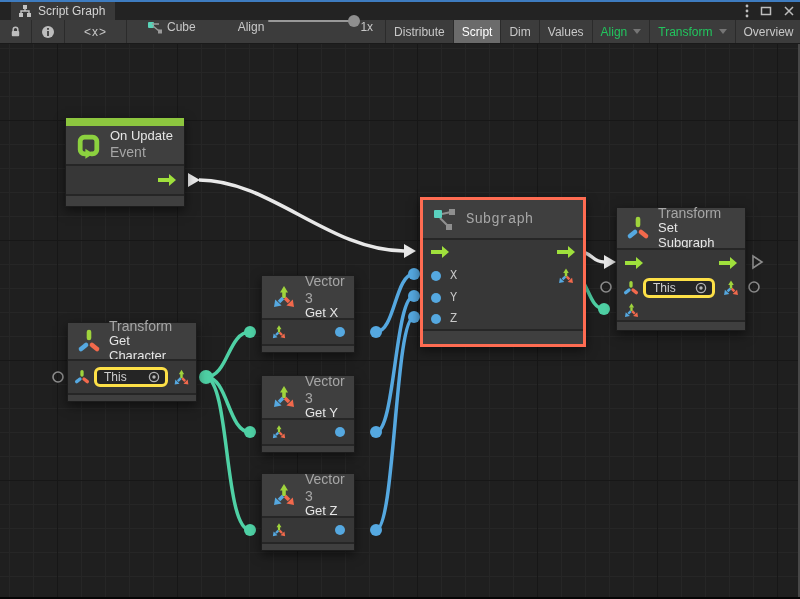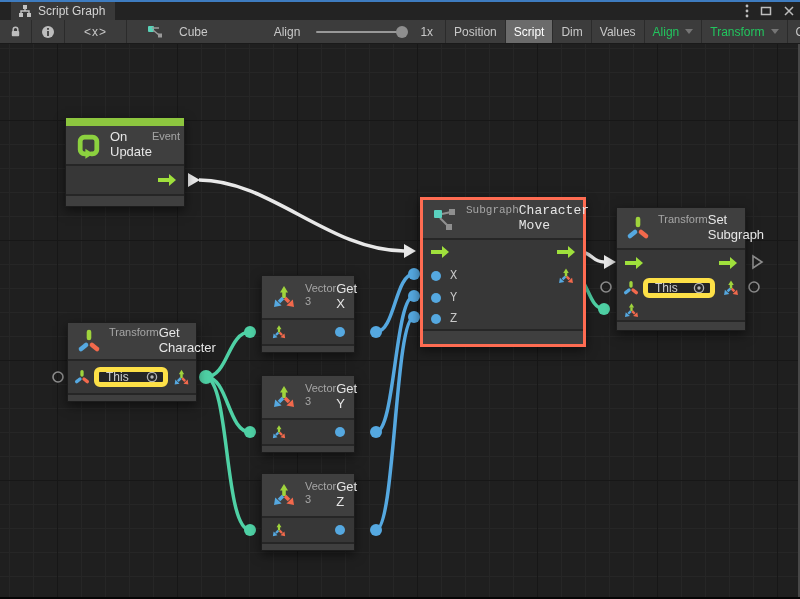--- a/index.html
+++ b/index.html
@@ -15,21 +15,21 @@
   .win-controls{position:absolute;right:5px;top:0;height:18px;display:flex;align-items:center;gap:11px;}
 
   
   .toolbar{position:absolute;top:20px;left:0;width:800px;height:24px;background:#3C3C3C;
     border-bottom:1px solid #1A1A1A;display:flex;align-items:stretch;color:#C8C8C8;font-size:12px;}
   .tb-cell{display:flex;align-items:center;justify-content:center;border-right:1px solid #2B2B2B;padding:0 8px;white-space:nowrap;}
   .tb-cell.icon-cell{padding:0 9px;}
   .tb-btn{cursor:default;}
   .tb-btn.active{background:#6B6B6B;color:#FFFFFF;}
   .tb-btn.disabled{color:#22c55e;}
-  .zoom-cell{flex:0 0 auto;display:flex;align-items:center;gap:16px;border-right:1px solid #2B2B2B;padding:0 12px;}
+  .zoom-cell{flex:0 0 auto;display:flex;gap:4px;border-right:1px solid #2B2B2B;padding:0 12px;}
   .slider-track{position:relative;width:88px;height:2px;background:#999999;border-radius:1px;}
   .slider-handle{position:absolute;right:-4px;top:-5px;width:12px;height:12px;border-radius:50%;background:#8F8F8F;}
   .caret{display:inline-block;width:0;height:0;border-left:4px solid transparent;border-right:4px solid transparent;
     border-top:5px solid #757575;margin-left:6px;}
   .spacer{flex:1;}
 
   
   .canvas{position:absolute;top:44px;left:0;width:800px;height:555px;background-color:#1F1F1F;
     background-image:
       linear-gradient(to right,#171717 1px,transparent 1px),
@@ -43,28 +43,28 @@
 
   .wires{position:absolute;top:0;left:0;width:800px;height:599px;pointer-events:none;z-index:1;}
 
   
   .node{position:absolute;z-index:2;background:#373737;border:1px solid #1C1C1C;
     box-shadow:0 4px 10px rgba(0,0,0,.5);display:flex;flex-direction:column;}
   .node.selected{border:3px solid #FF6C52;}
   .accent{height:8px;background:#8DC63F;flex:0 0 auto;}
   .hdr{background:#3F3F3F;display:flex;align-items:center;gap:8px;padding:0 9px;flex:0 0 auto;}
   .sep{height:2px;background:#262626;flex:0 0 auto;}
-  .titles{display:flex;flex-direction:row;line-height:1.15;}
+  .titles{display:flex;flex-direction:column;line-height:1.15;}
   .t-big{font-size:13px;color:#E6E6E6;}
-  .t-small{font-size:11px;color:#A6A6A6;}
+  .t-small{font-size:14px;color:#A6A6A6;}
   .row{display:flex;align-items:center;flex:0 0 auto;}
   .ftr{background:#3F3F3F;flex:1 1 auto;}
   .port-dot{width:10px;height:10px;border-radius:50%;background:#55A8E0;flex:0 0 auto;}
   .port-label{font-size:12px;color:#C8C8C8;margin-left:9px;}
-  .this-field{height:20px;background:#252525;border:5px solid #fde047;border-radius:6px;
+  .this-field{height:20px;background:#252525;border:3px solid #fde047;border-radius:6px;
     display:flex;align-items:center;padding:0 5px 0 7px;color:#CFCFCF;font-size:12px;}
   .this-field .fv{flex:1;}
 </style>
 </head>
 <body>
 
 <div class="app">
 
   <div class="focus-line"></div>
   <div class="tabbar">
@@ -131,21 +131,21 @@
       </span>
       <span>Cube</span>
       <span style="flex:0 0 34px;"></span>
       <span>Align</span>
       <span class="slider-track">
         <span class="slider-handle"></span>
       </span>
       <span>1x</span>
     </div>
     <div class="tb-cell tb-btn">
-        <span>Position</span>
+        <span>Distribute</span>
       </div>
     <div class="tb-cell tb-btn active">
         <span>Script</span>
       </div>
     <div class="tb-cell tb-btn">
         <span>Dim</span>
       </div>
     <div class="tb-cell tb-btn">
         <span>Values</span>
       </div>
@@ -406,21 +406,20 @@
       <span style="display:flex;">
         <svg width="26" height="26" viewBox="0 0 26 26">
           <path d="M10,8 L19,6 M8,12 L16,20" stroke="#909090" stroke-width="2"></path>
           <rect x="2" y="4" width="8" height="8" rx="1" fill="#5AD0BE"></rect>
           <rect x="17" y="3" width="6" height="6" fill="#8F8F8F"></rect>
           <rect x="14" y="18" width="6" height="6" fill="#8F8F8F"></rect>
         </svg>
       </span>
       <div class="titles">
         <span class="t-small">Subgraph</span>
-        <span class="t-big">Character Move</span>
       </div>
     </div>
     <div class="sep"></div>
     <div class="row" style="height:24px;padding:0 7px;">
       <span style="display:flex;">
         <svg width="20" height="14" viewBox="0 0 20 14">
             <rect x="1" y="5" width="11" height="4" fill="#9FE03C"></rect>
             <polygon points="12,1 12,13 19,7" fill="#9FE03C"></polygon>
           </svg>
       </span>

